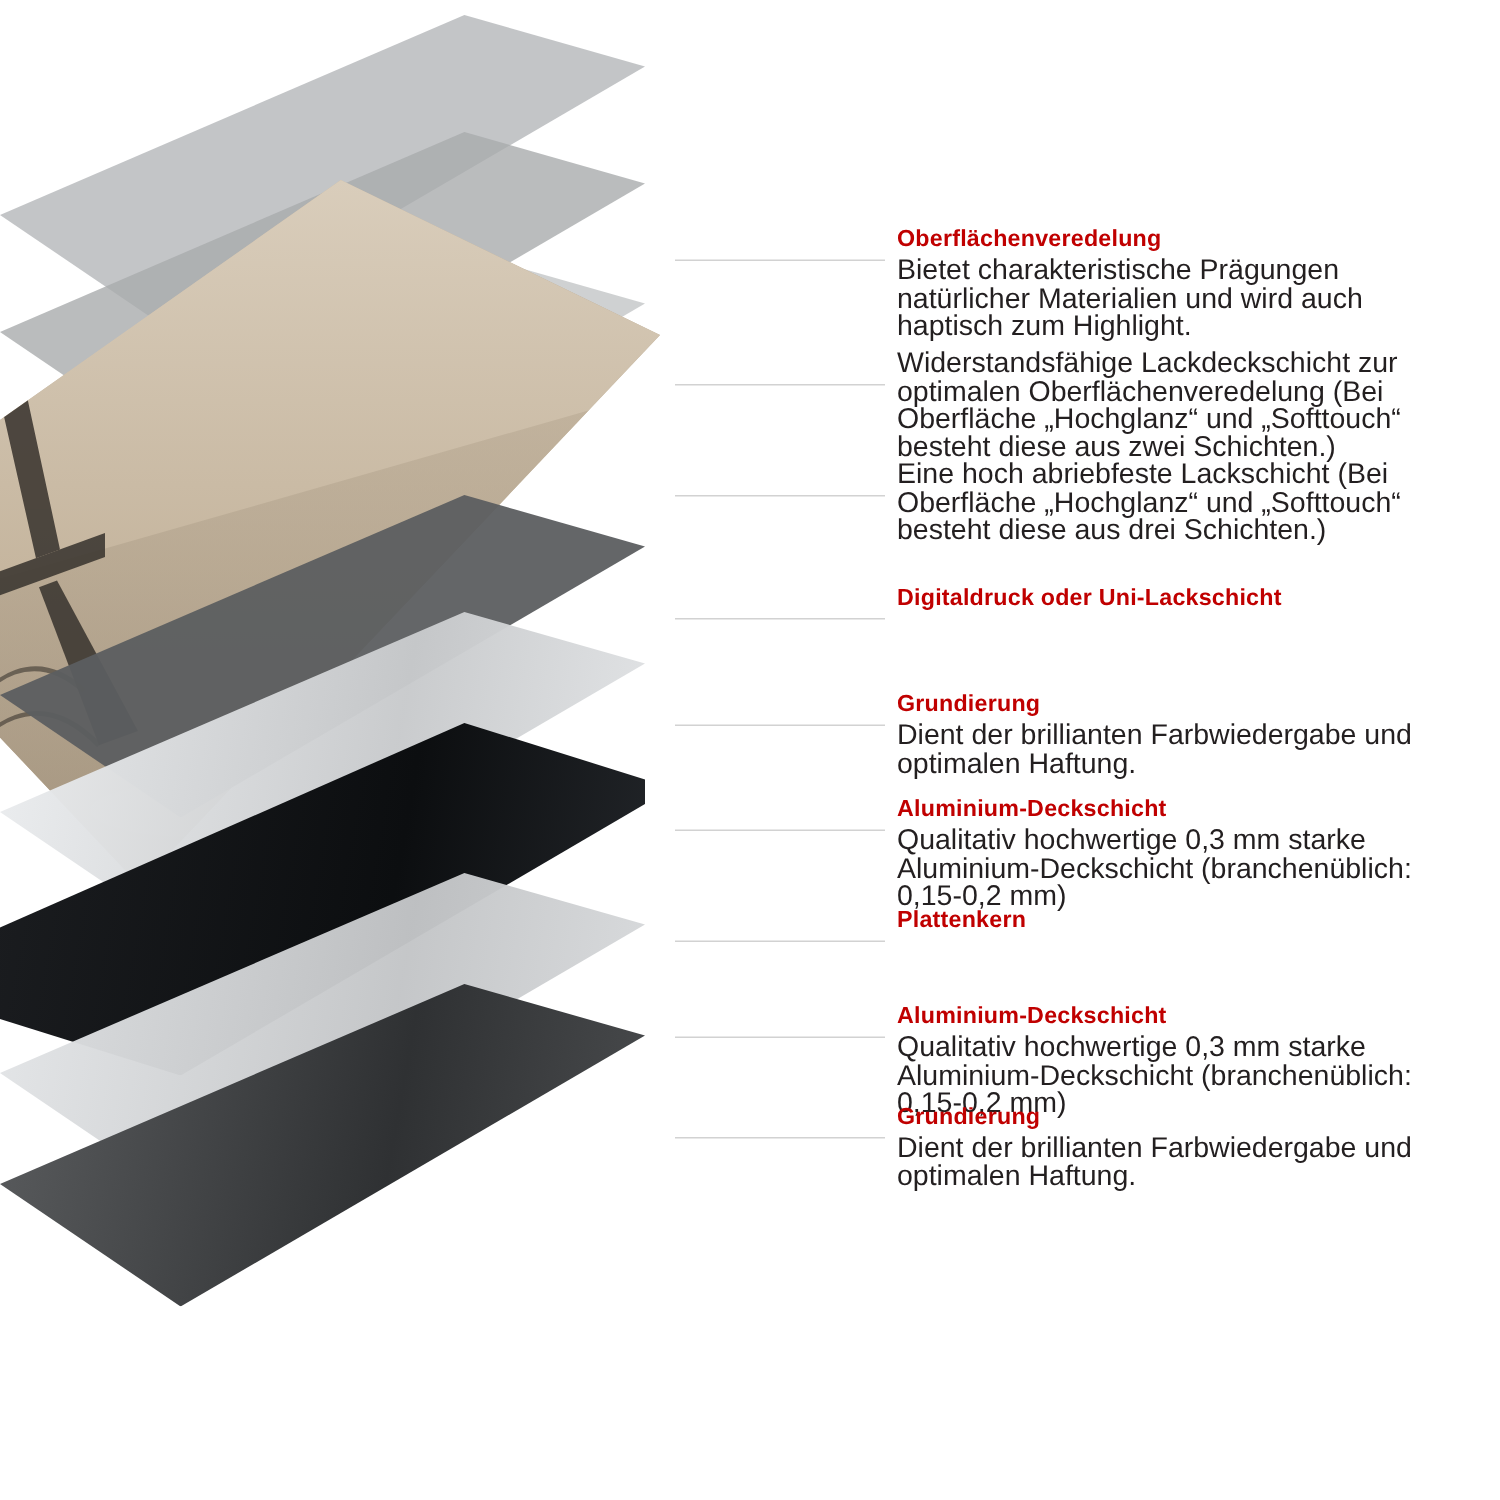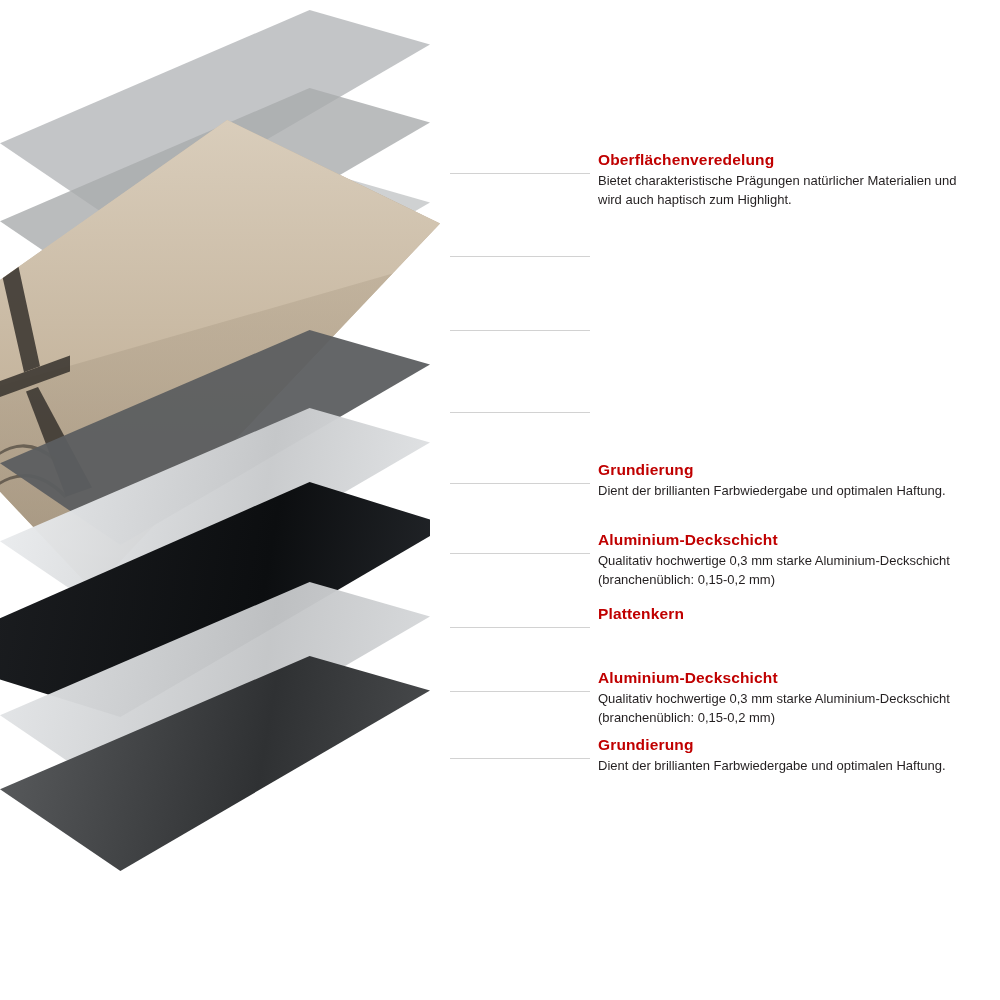--- a/index.html
+++ b/index.html
@@ -78,21 +78,21 @@
   .co-title {
     color: #c00000;
     font-size: 15.5px;
     font-weight: bold;
     letter-spacing: 0.15px;
     margin: 0 0 3px 0;
     white-space: nowrap;
   }
   .co-body {
     color: #231f20;
-    font-size: 13px;
+    font-size: 19px;
     line-height: 18.5px;
     margin: 0;
     max-width: 370px;
   }
   .co-inner {
     position: absolute;
     left: 148px;
     top: -11px;
     width: 400px;
   }
@@ -165,32 +165,35 @@
     <div class="callout" style="top:162px;">
       <div class="co-inner">
         <p class="co-title">Oberflächenveredelung</p>
         <p class="co-body">Bietet charakteristische Prägungen natürlicher Materialien und wird auch haptisch zum Highlight.</p>
       </div>
     </div>
 
     <div class="leader" style="top:256px;"></div>
     <div class="callout" style="top:245px;">
       <div class="co-inner">
+        <p class="co-body">Widerstandsfähige Lackdeckschicht zur optimalen Oberflächenveredelung (Bei Oberfläche „Hochglanz“ und „Softtouch“ besteht diese aus zwei Schichten.)</p>
       </div>
     </div>
 
     <div class="leader" style="top:330px;"></div>
     <div class="callout" style="top:319px;">
       <div class="co-inner">
+        <p class="co-body">Eine hoch abriebfeste Lackschicht (Bei Oberfläche „Hochglanz“ und „Softtouch“ besteht diese aus drei Schichten.)</p>
       </div>
     </div>
 
     <div class="leader" style="top:412px;"></div>
     <div class="callout" style="top:401px;">
       <div class="co-inner">
+        <p class="co-title">Digitaldruck oder Uni-Lackschicht</p>
       </div>
     </div>
 
     <div class="leader" style="top:483px;"></div>
     <div class="callout" style="top:472px;">
       <div class="co-inner">
         <p class="co-title">Grundierung</p>
         <p class="co-body">Dient der brillianten Farbwiedergabe und optimalen Haftung.</p>
       </div>
     </div>

